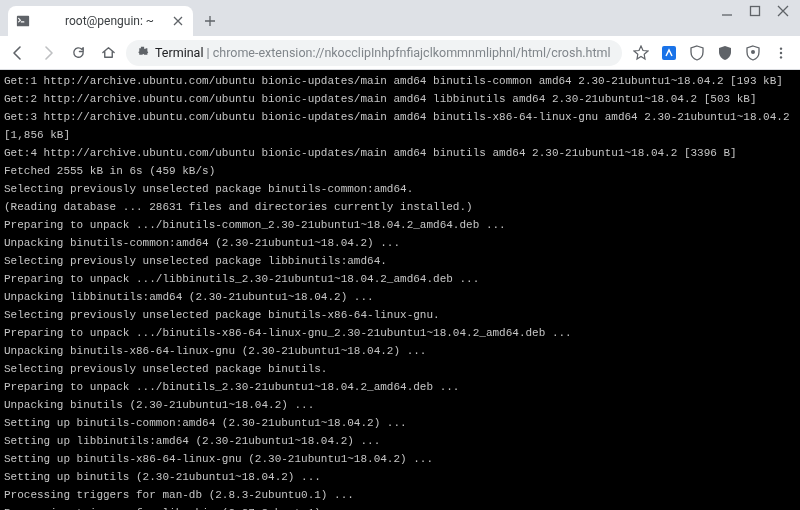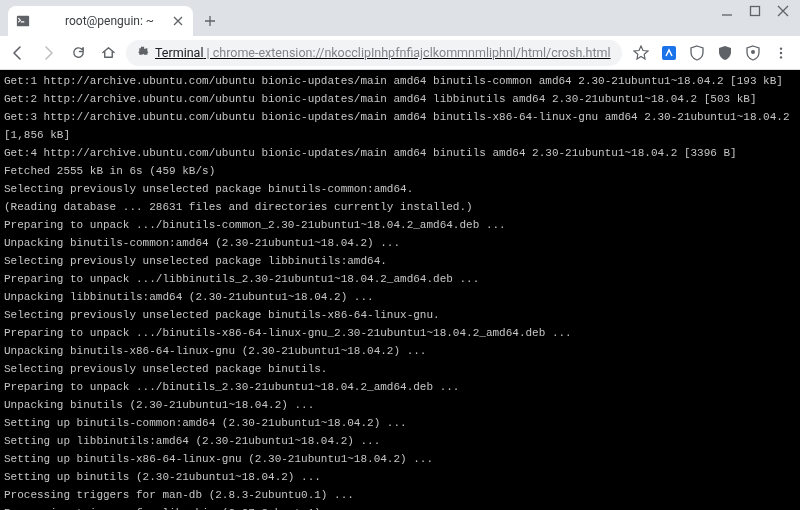--- a/index.html
+++ b/index.html
@@ -57,21 +57,20 @@
 
   
   .toolbar {
     height: 34px;
     background: #fff;
     border-bottom: 1px solid #dadce0;
     display: flex;
     align-items: center;
     padding: 0 6px;
     gap: 6px;
-    text-decoration: underline;
   }
   .navbtn {
     width: 24px; height: 24px;
     display:flex; align-items:center; justify-content:center;
     color: #5f6368;
     border-radius: 50%;
   }
   .navbtn.disabled { opacity: .4; }
   .omnibox {
     flex: 1;

